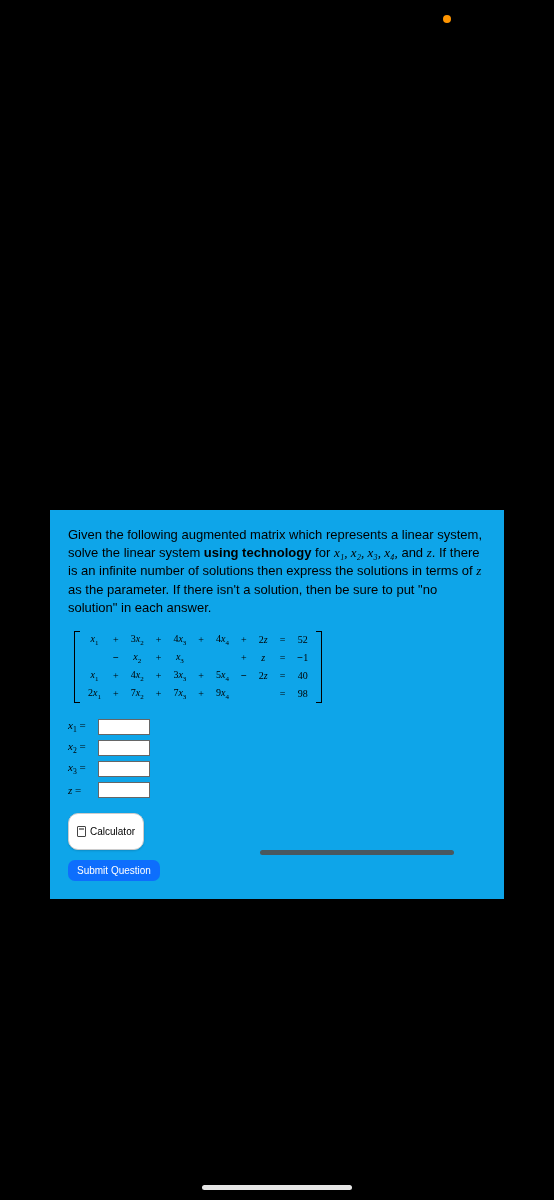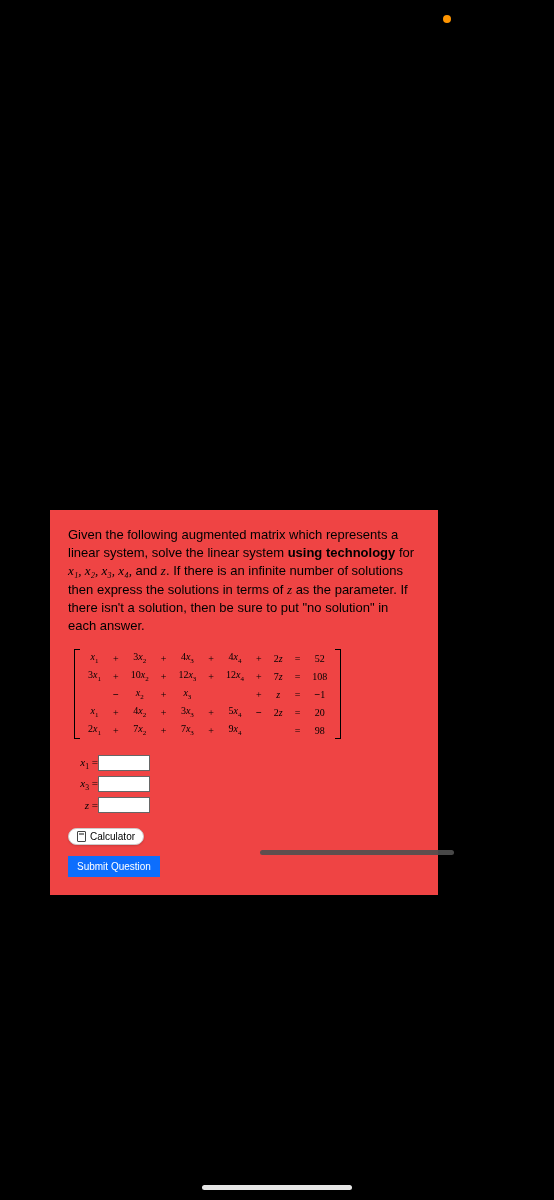--- a/index.html
+++ b/index.html
@@ -1,42 +1,42 @@
 <!DOCTYPE html>
 <html><head>
 <meta charset="utf-8">
 <style>
   * { margin:0; padding:0; box-sizing:border-box; }
   html,body { width:554px; height:1200px; background:#000; font-family:-apple-system,BlinkMacSystemFont,'Segoe UI',Arial,sans-serif; overflow:hidden; }
   .status-bar { height:40px; position:relative; }
   .orange-dot { position:absolute; right:103px; top:15px; width:8px; height:8px; border-radius:50%; background:#ff9500; }
-  .content-area { background:#ef4444; margin:470px 50px 17px 50px; padding:16px 18px 18px 18px; width:388px; }
+  .content-area { background:#0ea5e9; margin:470px 50px 17px 50px; padding:16px 18px 18px 18px; width:454px; }
   .instructions { font-size:13px; line-height:1.4; color:#000; margin-bottom:14px; }
   .matrix-wrap { display:flex; align-items:flex-start; margin:8px 0 16px 0; font-family:'Times New Roman',serif; font-size:10px; }
   .bracket { width:8px; align-self:stretch; position:relative; }
   .bracket.left::before, .bracket.left::after,
   .bracket.right::before, .bracket.right::after {
     content:""; position:absolute; width:5px; height:1px; background:#000;
   }
   .bracket.left { border-left:1px solid #000; margin-left:6px;}
   .bracket.left::before { top:0; left:0; }
   .bracket.left::after { bottom:0; left:0; }
   .bracket.right { border-right:1px solid #000; margin-right:6px;}
   .bracket.right::before { top:0; right:0; }
   .bracket.right::after { bottom:0; right:0; }
   table.matrix { border-collapse:collapse; }
   table.matrix td { padding:2px 6px; text-align:center; white-space:nowrap; font-size:10px; }
   .answers { margin-top:4px; font-family:'Times New Roman',serif; }
   .answer-row { display:flex; align-items:center; margin:5px 0; font-size:11px; }
-  .answer-row .lbl { width:30px; text-align:right; }
+  .answer-row .lbl { width:30px; text-align:left; }
   .answer-row input { width:52px; height:16px; border:1px solid #666; font-size:10px; padding:0 2px; }
-  .calc-btn { margin-top:10px; display:inline-flex; align-items:center; gap:4px; background:#fff; border:1px solid #ccc; border-radius:10px; padding:2px 8px; font-size:10px; cursor:pointer; box-shadow:0 1px 2px rgba(0,0,0,0.15); }
+  .calc-btn { margin-top:10px; display:inline-flex; align-items:center; gap:4px; background:#fff; border:1px solid #ccc; border-radius:10px; padding:12px 8px; font-size:10px; cursor:pointer; box-shadow:0 1px 2px rgba(0,0,0,0.15); }
   .calc-icon { width:9px; height:11px; border:1px solid #444; border-radius:1px; position:relative; display:inline-block; }
   .calc-icon::before { content:""; position:absolute; top:1px; left:1px; right:1px; height:2px; background:#888; }
-  .submit-btn { margin-top:10px; background:#0d6efd; color:#fff; border:none; border-radius:0; padding:5px 9px; font-size:10px; cursor:pointer; }
+  .submit-btn { margin-top:10px; background:#0d6efd; color:#fff; border:none; border-radius:7px; padding:5px 9px; font-size:10px; cursor:pointer; }
   .scrollbar { position:absolute; right:100px; left:260px; bottom:345px; height:5px; background:rgba(80,80,80,0.9); border-radius:3px; }
   .home-indicator { position:absolute; bottom:10px; left:50%; transform:translateX(-50%); width:150px; height:5px; background:#fff; border-radius:3px; opacity:0.9; }
   sub { font-size:0.7em; vertical-align:sub; }
   .minus { font-family:Arial,sans-serif; }
 </style>
 </head>
 <body>
 
 <div class="status-bar">
   <div class="orange-dot"></div>
@@ -59,33 +59,20 @@
             <td>+</td>
             <td>4<i>x</i><sub>3</sub></td>
             <td>+</td>
             <td>4<i>x</i><sub>4</sub></td>
             <td>+</td>
             <td>2<i>z</i></td>
             <td>=</td>
             <td>52</td>
           </tr>
           <tr>
-            <td>3<i>x</i><sub>1</sub></td>
-            <td>+</td>
-            <td>10<i>x</i><sub>2</sub></td>
-            <td>+</td>
-            <td>12<i>x</i><sub>3</sub></td>
-            <td>+</td>
-            <td>12<i>x</i><sub>4</sub></td>
-            <td>+</td>
-            <td>7<i>z</i></td>
-            <td>=</td>
-            <td>108</td>
-          </tr>
-          <tr>
             <td></td>
             <td><span class="minus">−</span></td>
             <td><i>x</i><sub>2</sub></td>
             <td>+</td>
             <td><i>x</i><sub>3</sub></td>
             <td></td>
             <td></td>
             <td>+</td>
             <td><i>z</i></td>
             <td>=</td>
@@ -95,21 +82,21 @@
             <td><i>x</i><sub>1</sub></td>
             <td>+</td>
             <td>4<i>x</i><sub>2</sub></td>
             <td>+</td>
             <td>3<i>x</i><sub>3</sub></td>
             <td>+</td>
             <td>5<i>x</i><sub>4</sub></td>
             <td><span class="minus">−</span></td>
             <td>2<i>z</i></td>
             <td>=</td>
-            <td>20</td>
+            <td>40</td>
           </tr>
           <tr>
             <td>2<i>x</i><sub>1</sub></td>
             <td>+</td>
             <td>7<i>x</i><sub>2</sub></td>
             <td>+</td>
             <td>7<i>x</i><sub>3</sub></td>
             <td>+</td>
             <td>9<i>x</i><sub>4</sub></td>
             <td></td>
@@ -121,20 +108,24 @@
     </table>
     <div class="bracket right"></div>
   </div>
 
   <div class="answers" id="answers-block">
       <div class="answer-row">
         <span class="lbl"><i>x</i><sub>1</sub> =</span>
         <input type="text" style="">
       </div>
       <div class="answer-row">
+        <span class="lbl"><i>x</i><sub>2</sub> =</span>
+        <input type="text" style="">
+      </div>
+      <div class="answer-row">
         <span class="lbl"><i>x</i><sub>3</sub> =</span>
         <input type="text" style="">
       </div>
       <div class="answer-row">
         <span class="lbl"><i>z</i> =</span>
         <input type="text" style="">
       </div>
     </div>
 
   <button class="calc-btn">

